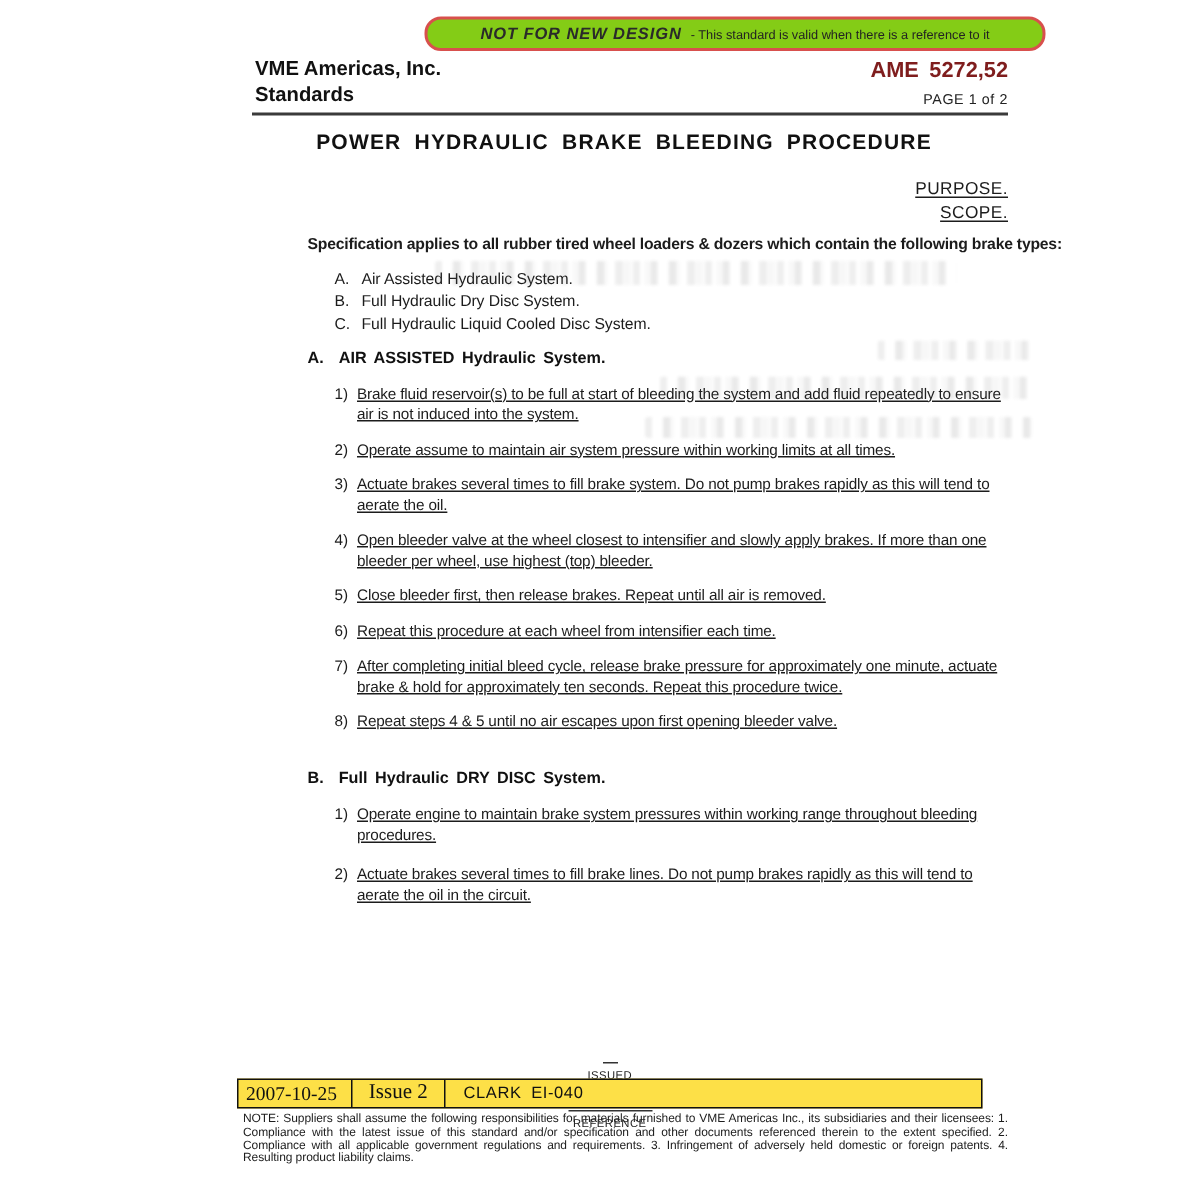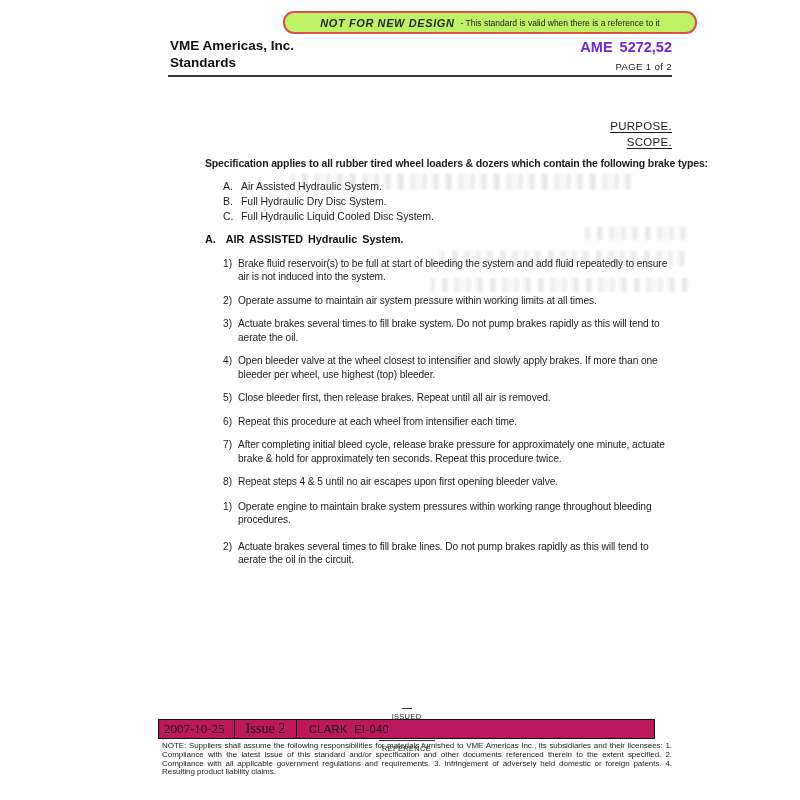--- a/index.html
+++ b/index.html
@@ -6,31 +6,31 @@
   .page{
     position:relative;width:800px;height:800px;background:#ffffff;
     font-family:"Liberation Sans","DejaVu Sans",sans-serif;color:#1c1c1c;overflow:hidden;
   }
 
   
   .banner{
     position:absolute;left:283px;top:11px;width:414px;height:23px;
     border:2px solid #d8504d;border-radius:11px;
     display:flex;align-items:center;justify-content:center;gap:6px;
-    background:#bef264;box-sizing:border-box;white-space:nowrap;
+    background:#84cc16;box-sizing:border-box;white-space:nowrap;
   }
   .banner-title{font-size:11px;font-weight:700;font-style:italic;color:#2a2a2a;letter-spacing:.6px;}
   .banner-subtitle{font-size:8.5px;color:#222;}
 
   
   .header-left{position:absolute;left:170px;top:37px;}
   .company{font-size:13.5px;font-weight:700;line-height:17px;color:#111;}
   .department{font-size:13.5px;font-weight:700;line-height:17px;color:#111;}
   .header-right{position:absolute;right:128px;top:39px;text-align:right;}
-  .doc-number{font-size:14.5px;font-weight:700;color:#6d28d9;word-spacing:3px;}
+  .doc-number{font-size:14.5px;font-weight:700;color:#7f1d1d;word-spacing:3px;}
   .page-indicator{font-size:9.5px;color:#222;margin-top:6px;letter-spacing:.4px;}
   .header-rule{position:absolute;left:168px;top:75px;width:504px;height:2px;background:#3a3a3a;}
 
   
   .doc-title{
     position:absolute;left:160px;top:86px;width:512px;text-align:center;
     font-size:14px;font-weight:700;letter-spacing:.8px;word-spacing:4px;color:#111;
   }
 
   
@@ -43,21 +43,21 @@
   .mt-proc{margin-top:7px;}
   .list{margin:9px 0 0 63px;}
   .li-row{display:flex;font-size:10.5px;line-height:15px;}
   .li-label{width:18px;flex:none;}
   .li-text{letter-spacing:-.05px;}
   .sub-heading{margin:9px 0 0 45px;font-size:10.8px;font-weight:700;color:#111;line-height:13.5px;}
   .sub-heading .sub-label{margin-right:10px;}
   .sub-heading .sub-title{word-spacing:2px;}
   .step{display:flex;margin:10px 0 0 63px;}
   .step-num{width:15px;flex:none;font-size:10.2px;line-height:13.5px;}
-  .step-text{width:434px;font-size:10.2px;line-height:13.5px;letter-spacing:-.1px;}
+  .step-text{width:434px;font-size:10.2px;line-height:13.5px;letter-spacing:-.1px;text-decoration:underline;}
   .steps-b .step:first-of-type{margin-top:11px;}
   .steps-b .step + .step{margin-top:13px;}
   .sub-b{margin-top:24px;}
 
   
   .ghost{
     position:absolute;border-radius:2px;opacity:.45;filter:blur(1.1px);
     background:
       repeating-linear-gradient(90deg, rgba(90,90,90,.22) 0 5px, rgba(0,0,0,0) 5px 12px),
       repeating-linear-gradient(90deg, rgba(0,0,0,0) 0 9px, rgba(120,120,120,.12) 9px 16px);
@@ -66,21 +66,21 @@
 
   
   .footer-labels{
     position:absolute;left:158px;top:708px;width:497px;height:11px;
     display:flex;align-items:center;gap:3px;font-size:7.5px;letter-spacing:.3px;color:#222;flex-direction:column;
   }
   .dash{height:0;border-top:1.2px solid #333;}
   .dash.d1{width:10px;} .dash.d2{width:34px;} .dash.d3{width:56px;} .dash.dfill{flex:1;}
   .footer-box{
     position:absolute;left:158px;top:719px;width:497px;height:20px;
-    border:1.5px solid #111;box-sizing:border-box;display:flex;background:#be185d;
+    border:1.5px solid #111;box-sizing:border-box;display:flex;background:#fde047;
   }
   .fcell{display:flex;align-items:center;box-sizing:border-box;}
   .fcell.c1{width:76px;border-right:1.4px solid #111;padding-left:5px;
     font-family:"Liberation Serif","DejaVu Serif",serif;font-size:13px;color:#111;}
   .fcell.c2{width:62px;border-right:1.4px solid #111;justify-content:center;
     font-family:"Liberation Serif","DejaVu Serif",serif;font-size:14px;color:#111;}
   .fcell.c3{flex:1;padding-left:12px;font-size:11px;color:#111;word-spacing:3px;letter-spacing:.4px;}
 
   .note{
     position:absolute;left:162px;top:742px;width:510px;
@@ -100,20 +100,21 @@
   <div class="header-left">
     <div class="company">VME Americas, Inc.</div>
     <div class="department">Standards</div>
   </div>
   <div class="header-right">
     <div class="doc-number">AME 5272,52</div>
     <div class="page-indicator">PAGE 1 of 2</div>
   </div>
   <div class="header-rule"></div>
 
+  <div class="doc-title">POWER HYDRAULIC BRAKE BLEEDING PROCEDURE</div>
 
   <div class="content">
 
     <div class="sec-heading">
       <span class="u">PURPOSE.</span>
     </div>
 
     <div class="sec-heading mt-scope">
       <span class="u">SCOPE.</span>
     </div>
@@ -165,20 +166,23 @@
       <div class="step">
         <span class="step-num">7)</span>
         <span class="step-text">After completing initial bleed cycle, release brake pressure for approximately one minute, actuate brake &amp; hold for approximately ten seconds. Repeat this procedure twice.</span>
       </div>
       <div class="step">
         <span class="step-num">8)</span>
         <span class="step-text">Repeat steps 4 &amp; 5 until no air escapes upon first opening bleeder valve.</span>
       </div>
     </div>
 
+    <div class="sub-heading sub-b">
+      <span class="sub-label">B.</span><span class="sub-title">Full Hydraulic DRY DISC System.</span>
+    </div>
     <div class="steps-b">
       <div class="step">
         <span class="step-num">1)</span>
         <span class="step-text">Operate engine to maintain brake system pressures within working range throughout bleeding procedures.</span>
       </div>
       <div class="step">
         <span class="step-num">2)</span>
         <span class="step-text">Actuate brakes several times to fill brake lines.  Do not pump brakes rapidly as this will tend to aerate the oil in the circuit.</span>
       </div>
     </div>

